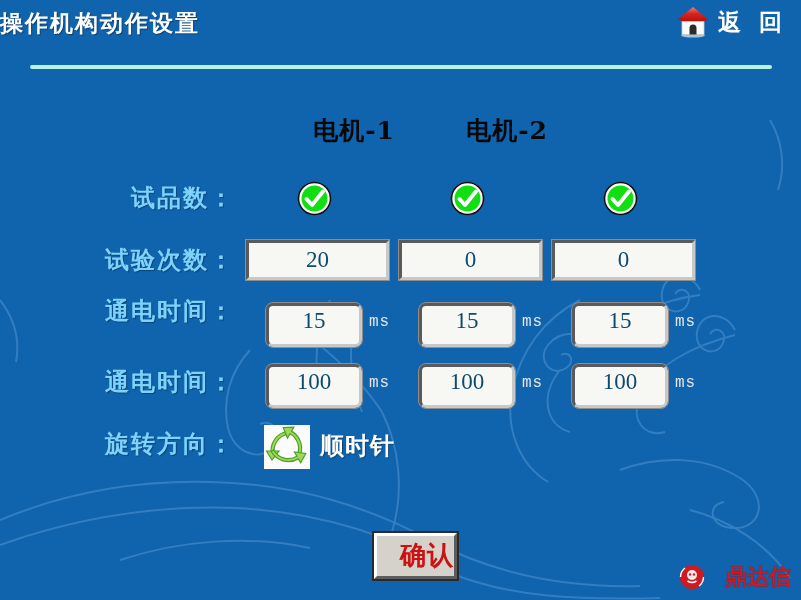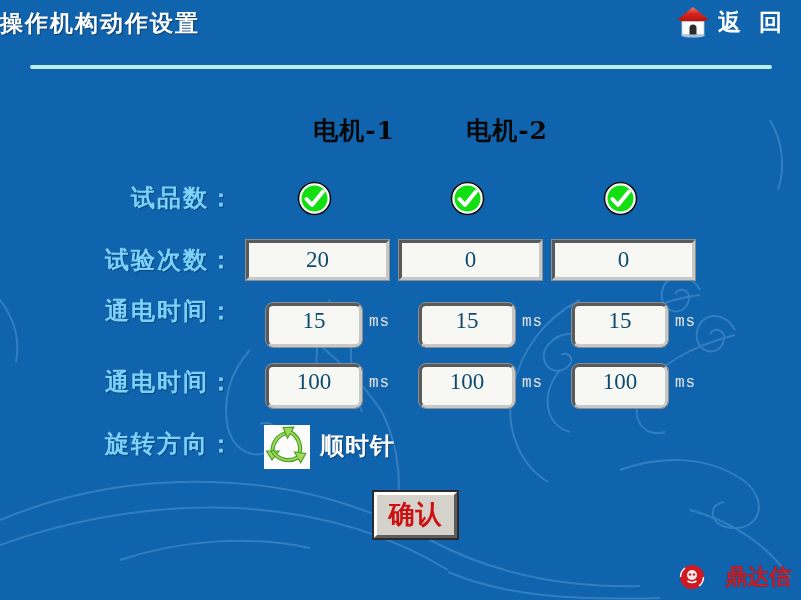--- a/index.html
+++ b/index.html
@@ -202,34 +202,34 @@
     font-weight: bold;
     font-family: "DejaVu Serif", "Liberation Serif", serif;
     letter-spacing: 1px;
     text-shadow: 1px 1px 1px rgba(0,0,0,.3);
   }
 
   
   #confirm-button {
     position: absolute;
     left: 374px;
-    top: 492px;
+    top: 533px;
     width: 83px;
     height: 46px;
     background: #d5d2cc;
     border-top: 3px solid #ffffff;
     border-left: 3px solid #ffffff;
     border-right: 3px solid #5d5d5d;
     border-bottom: 3px solid #5d5d5d;
     outline: 2px solid #2a2a2a;
     color: #cc1111;
     font-size: 26px;
     font-weight: bold;
     font-family: "DejaVu Serif", "Liberation Serif", serif;
-    text-align: center;
+    text-align: right;
     line-height: 38px;
     cursor: pointer;
     letter-spacing: 1px;
   }
 
   
   #brand-logo {
     position: absolute;
     right: 10px;
     bottom: 8px;

